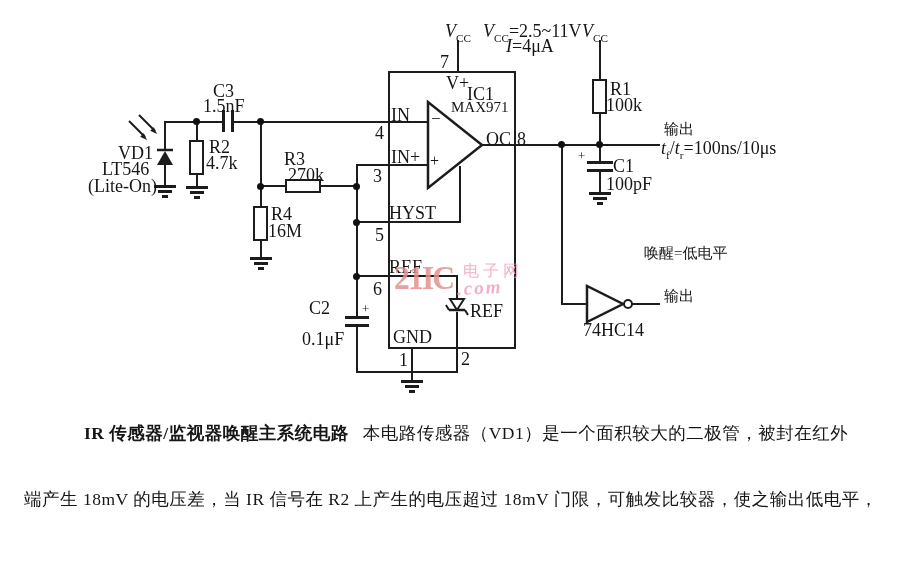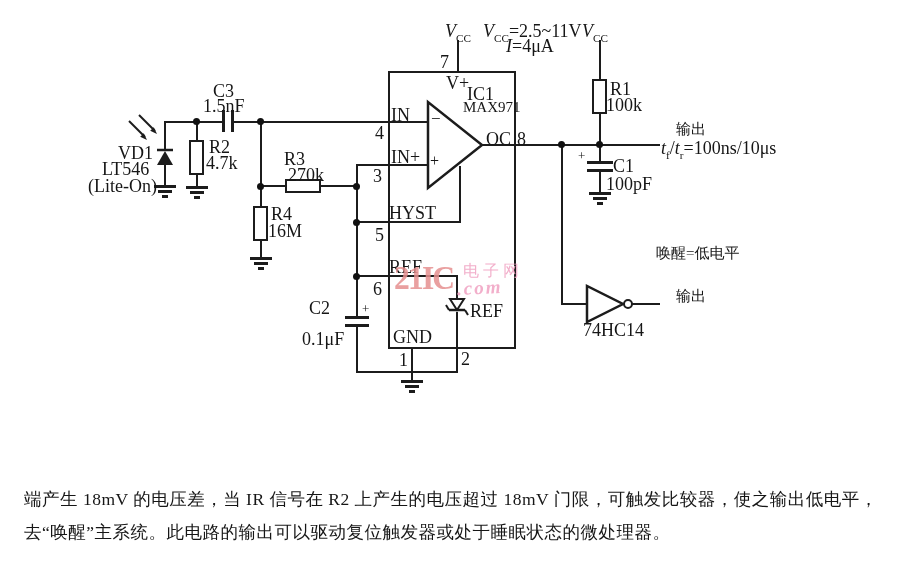--- a/index.html
+++ b/index.html
@@ -11,21 +11,21 @@
   .rh{position:absolute;width:32px;height:10px;border:2px solid #1c1c1c;background:#fff;}
   .plate-v{position:absolute;width:3px;height:22px;background:#1c1c1c;}
   .plate-h{position:absolute;width:26px;height:3px;background:#1c1c1c;}
   .icbox{position:absolute;border:2.5px solid #1c1c1c;}
   .gnd{position:absolute;width:22px;height:2.5px;background:#1c1c1c;}
   .gnd::before{content:"";position:absolute;left:4px;top:5px;width:14px;height:2.5px;background:#1c1c1c;}
   .gnd::after{content:"";position:absolute;left:8px;top:10px;width:6px;height:2.5px;background:#1c1c1c;}
   .lbl{position:absolute;font-size:18px;white-space:nowrap;line-height:1.1;}
   .it{font-style:italic;}
   sub{font-size:0.62em;}
-  .big{font-size:15px;margin-left:12px;}
+  .big{font-size:15px;}
   .cap{position:absolute;left:24px;font-size:17.5px;white-space:nowrap;letter-spacing:0.5px;}
   .cap b{margin-right:14px;}
   svg{position:absolute;overflow:visible;}
   .wm{position:absolute;white-space:nowrap;opacity:0.85;}
 </style>
 </head>
 <body>
 
 <div id="stage">
 
@@ -165,16 +165,16 @@
 
   <div class="lbl big" style="left:664px;top:121px">输出</div>
   <div class="lbl" style="left:661px;top:139px"><span class="it">t</span><sub>f</sub><span>/</span><span class="it">t</span><sub>r</sub><span>=100ns/10μs</span></div>
   <div class="lbl big" style="left:644px;top:245px">唤醒=低电平</div>
   <div class="lbl big" style="left:664px;top:288px">输出</div>
 
   <div class="wm" style="left:394px;top:259px;font-size:34px;font-weight:bold;letter-spacing:-2px;color:#e69090;transform:scaleX(0.93);transform-origin:left top">21IC</div>
   <div class="wm" style="left:463px;top:261px;font-size:16px;letter-spacing:4px;color:#f0a2c2">电子网</div>
   <div class="wm" style="left:457px;top:277px;font-size:19px;font-style:italic;font-weight:bold;letter-spacing:2px;color:#f0a2c2;transform:rotate(-3deg)">.com</div>
 
+  <div class="cap" style="left:84px;top:421px"><b>IR 传感器/监视器唤醒主系统电路</b><span>本电路传感器（VD1）是一个面积较大的二极管，被封在红外</span></div>
   <div class="cap" style="top:487px">端产生 18mV 的电压差，当 IR 信号在 R2 上产生的电压超过 18mV 门限，可触发比较器，使之输出低电平，</div>
-  <div class="cap" style="top:520px">去“唤醒”主系统。此电路的输出可以驱动复位触发器或处于睡眠状态的微处理器。</div>
 
 </div>
 
 </body></html>

